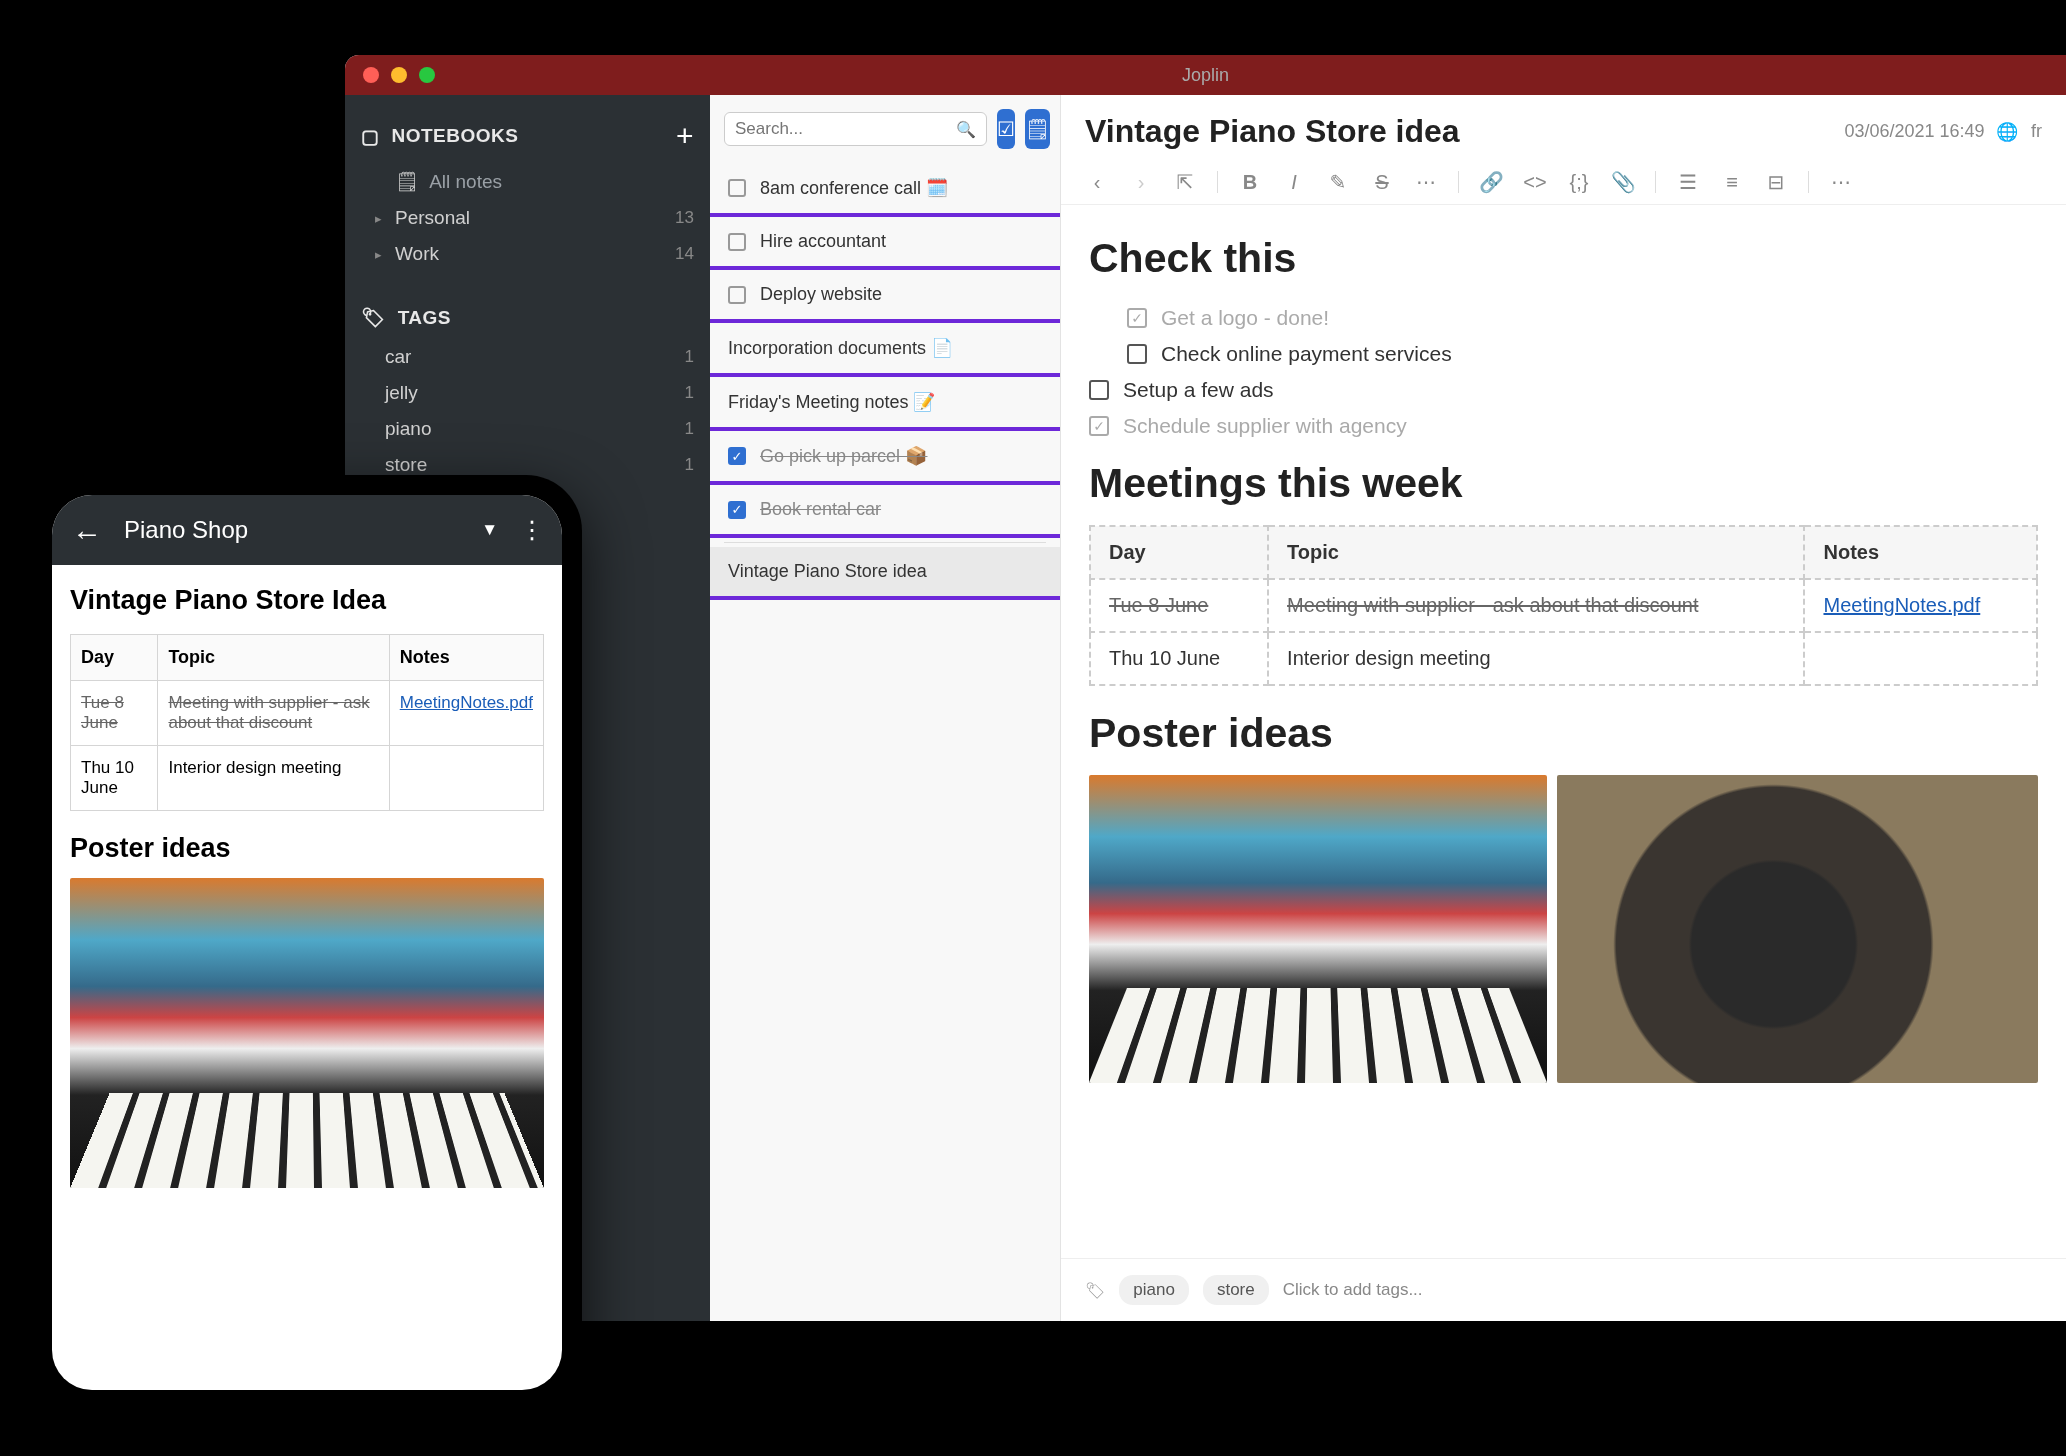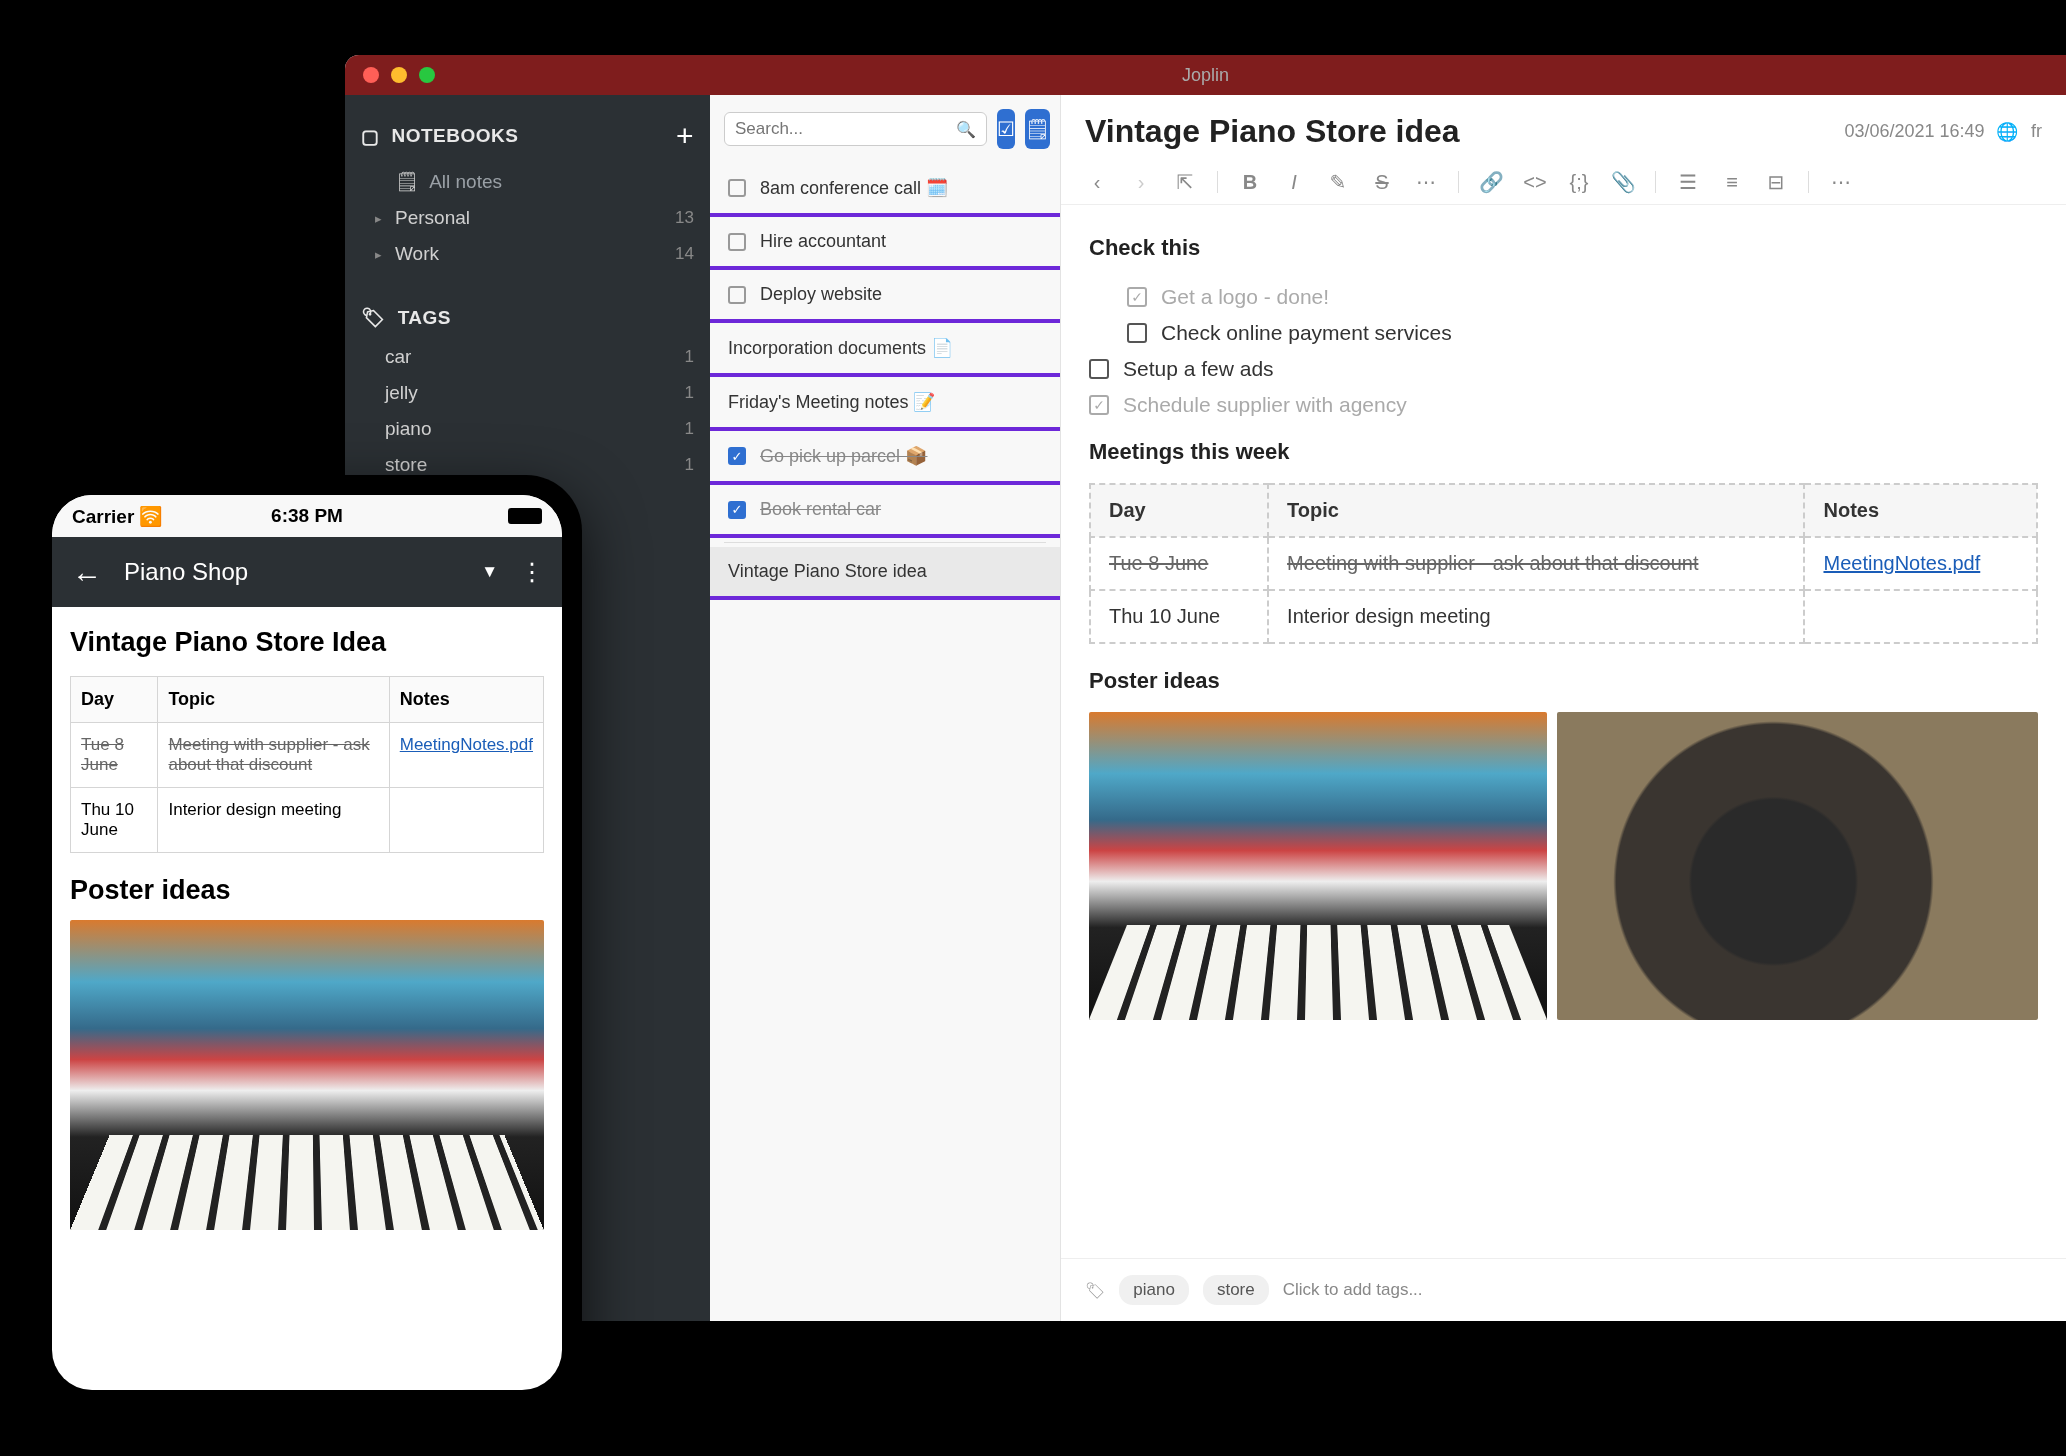--- a/index.html
+++ b/index.html
@@ -46,21 +46,21 @@
 
 
 .editor { flex: 1; background: #fff; display: flex; flex-direction: column; overflow: hidden; }
 .editor-head { display: flex; align-items: center; justify-content: space-between; padding: 18px 24px 10px; }
 .note-title { font-size: 32px; font-weight: 700; color: #222; }
 .meta { display: flex; align-items: center; gap: 12px; color: #888; font-size: 18px; }
 .toolbar { display: flex; align-items: center; gap: 20px; padding: 10px 24px; border-bottom: 1px solid #eee; color: #888; font-size: 20px; }
 .toolbar .tb { cursor: pointer; width: 24px; text-align: center; }
 .toolbar .sep { width: 1px; height: 22px; background: #ddd; }
 .editor-body { flex: 1; overflow: auto; padding: 20px 28px 10px; font-size: 20px; color: #333; }
-.h2 { font-size: 22px; font-weight: 700; margin: 10px 0 18px; color: #222; }
+.h2 { font-size: 41px; font-weight: 700; margin: 10px 0 18px; color: #222; }
 .checklist { margin-bottom: 16px; }
 .check-row { display: flex; align-items: center; gap: 14px; padding: 6px 0; font-size: 21px; }
 .check-row.sub { margin-left: 38px; }
 .cb { width: 20px; height: 20px; border: 2px solid #555; border-radius: 3px; flex-shrink: 0; display: flex; align-items: center; justify-content: center; font-size: 14px; }
 .cb.done { border-color: #aaa; color: #aaa; }
 .check-row.done .txt { color: #aaa; }
 .etable { width: 100%; border-collapse: collapse; margin: 12px 0 24px; border: 2px dashed #ccc; }
 .etable th, .etable td { border: 2px dashed #ccc; padding: 14px 18px; text-align: left; font-size: 20px; }
 .etable th { background: #f6f6f6; font-weight: 700; }
 .etable .strike { text-decoration: line-through; color: #666; }
@@ -293,25 +293,20 @@
         <span class="tag-chip">piano</span>
         <span class="tag-chip">store</span>
         <span class="tag-placeholder">Click to add tags...</span>
       </div>
     </div>
   </div>
 </div>
 
 <div class="phone">
   <div class="phone-screen">
-    <div class="statusbar" style="position:relative">
-      <span><span>Carrier</span> <span>🛜</span></span>
-      <span class="mid">6:38 PM</span>
-      <span class="bat"></span>
-    </div>
     <div class="mobile-header">
       <span class="back">←</span>
       <span>Piano Shop</span>
       <span class="spacer"></span>
       <span class="dd">▼</span>
       <span class="dots">⋮</span>
     </div>
     <div class="mobile-body">
       <div class="mobile-title">Vintage Piano Store Idea</div>
       <table class="mtable">

